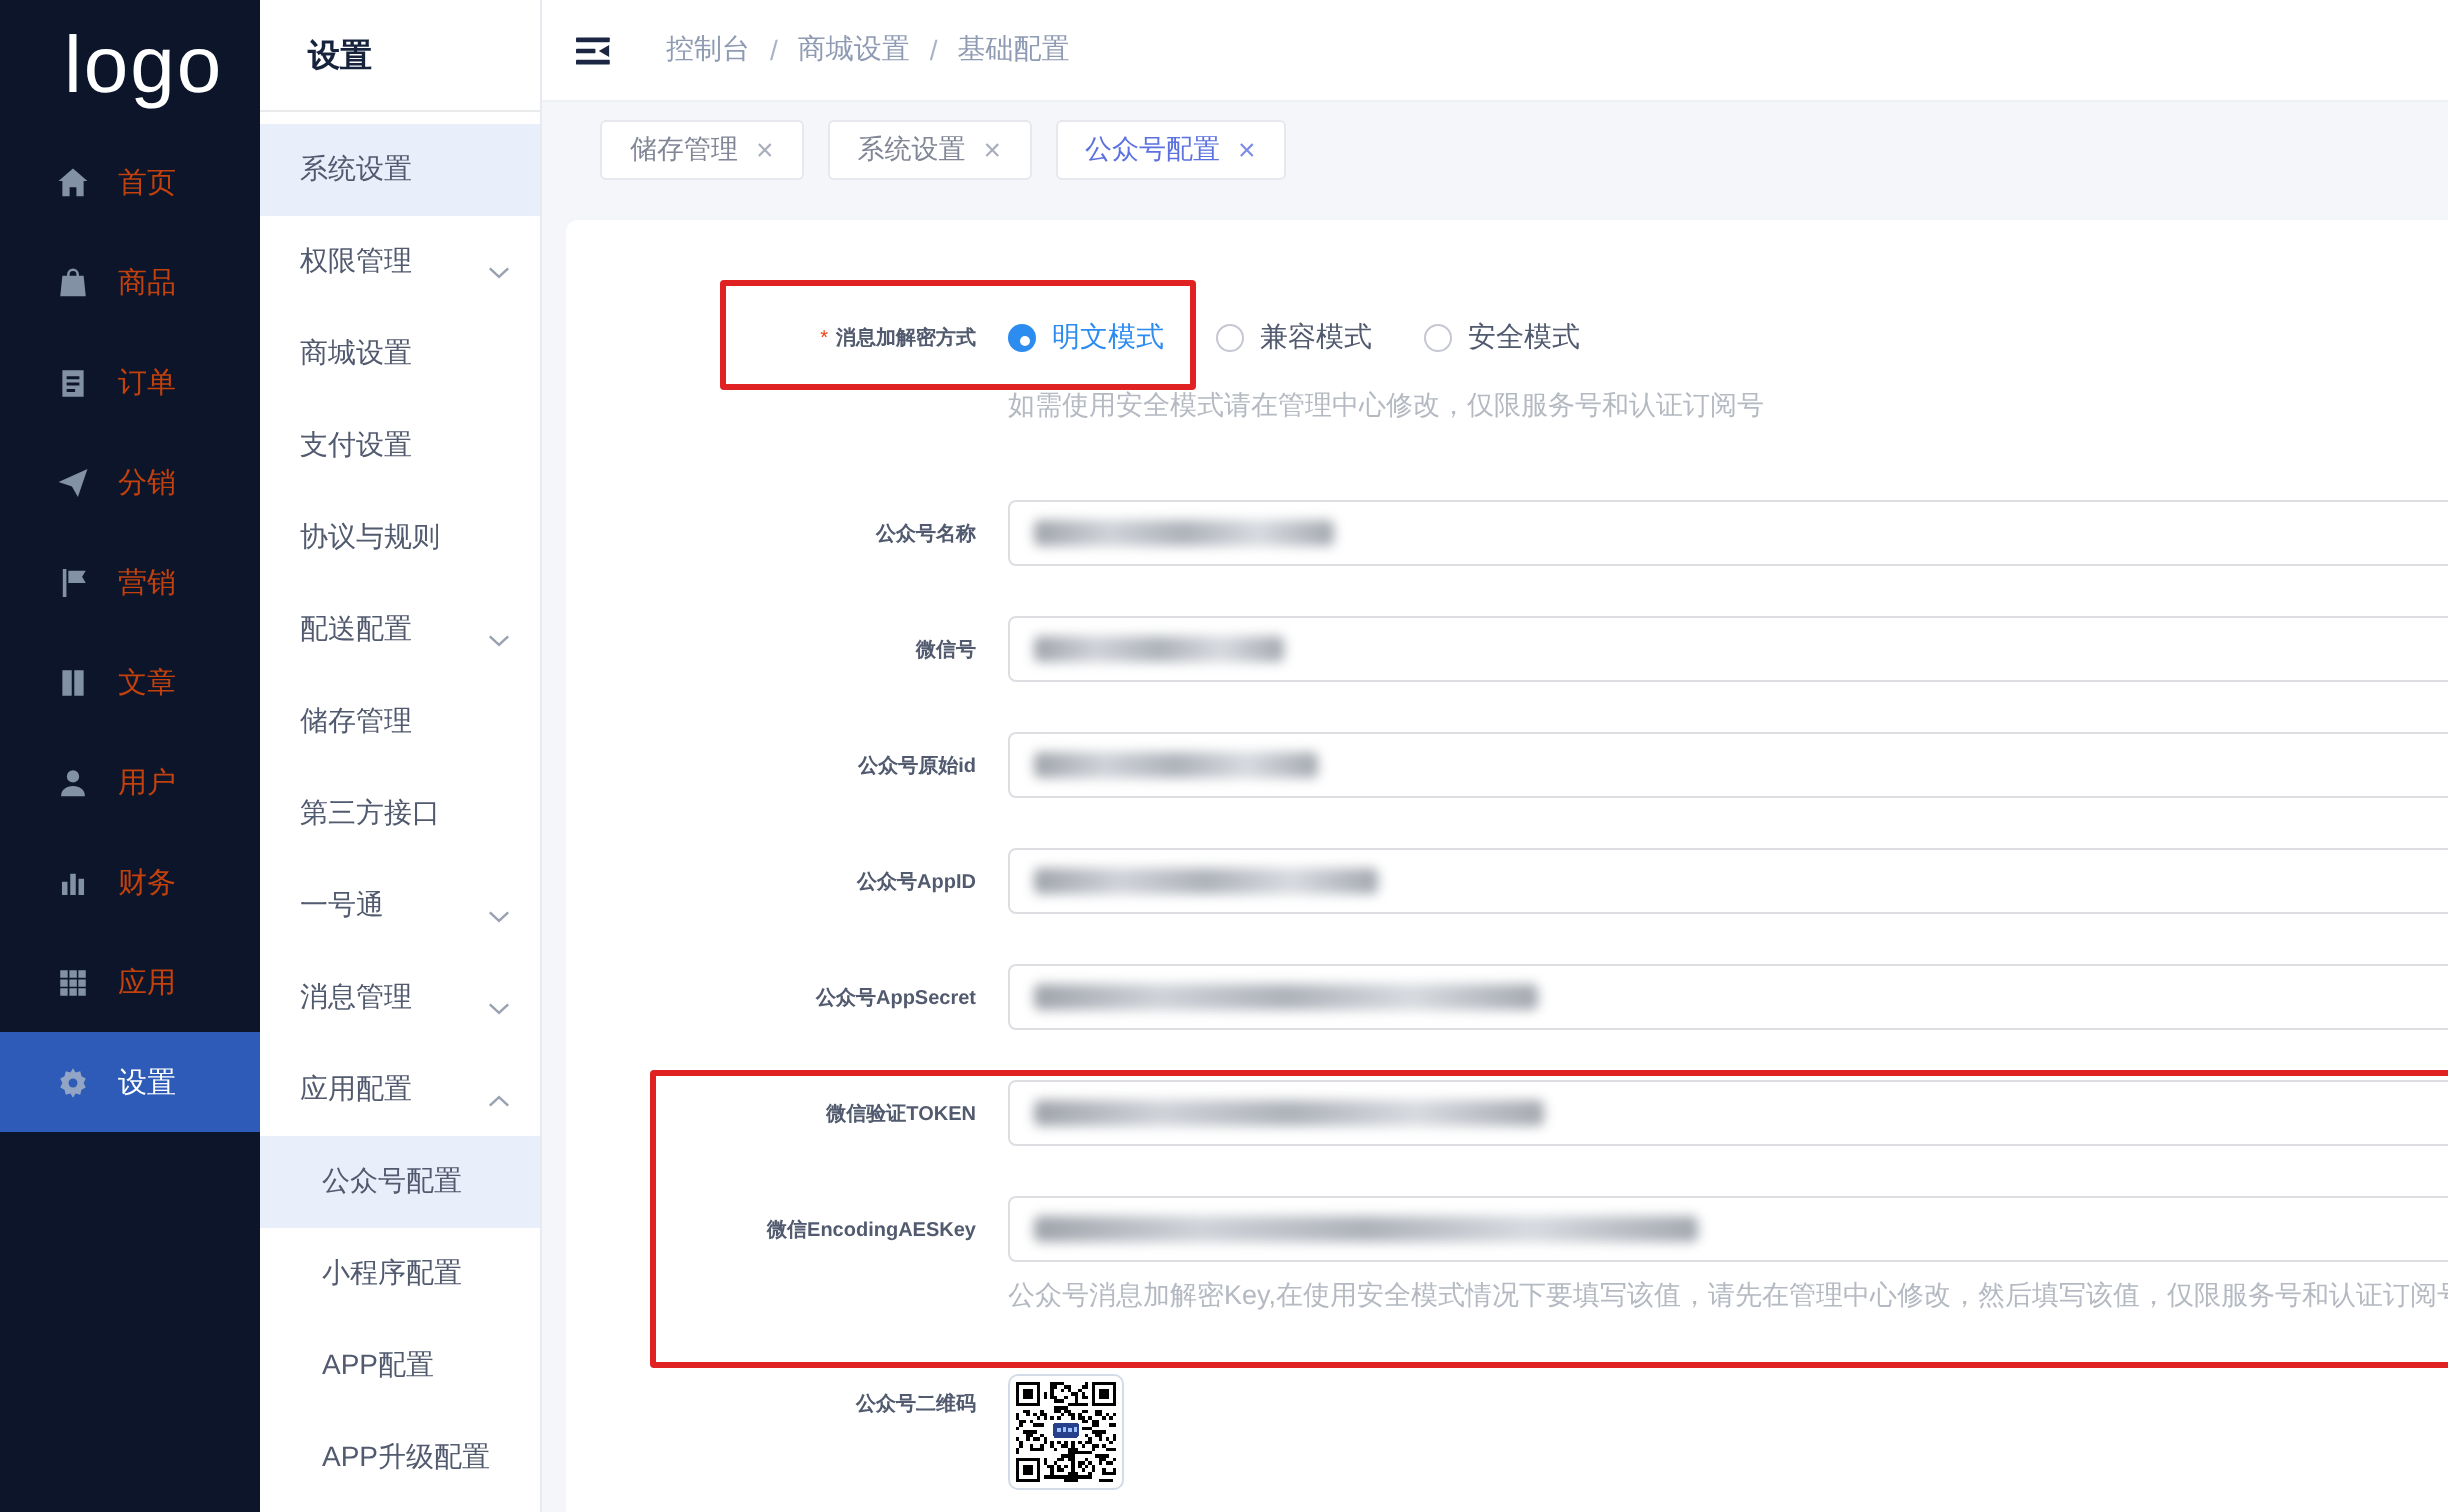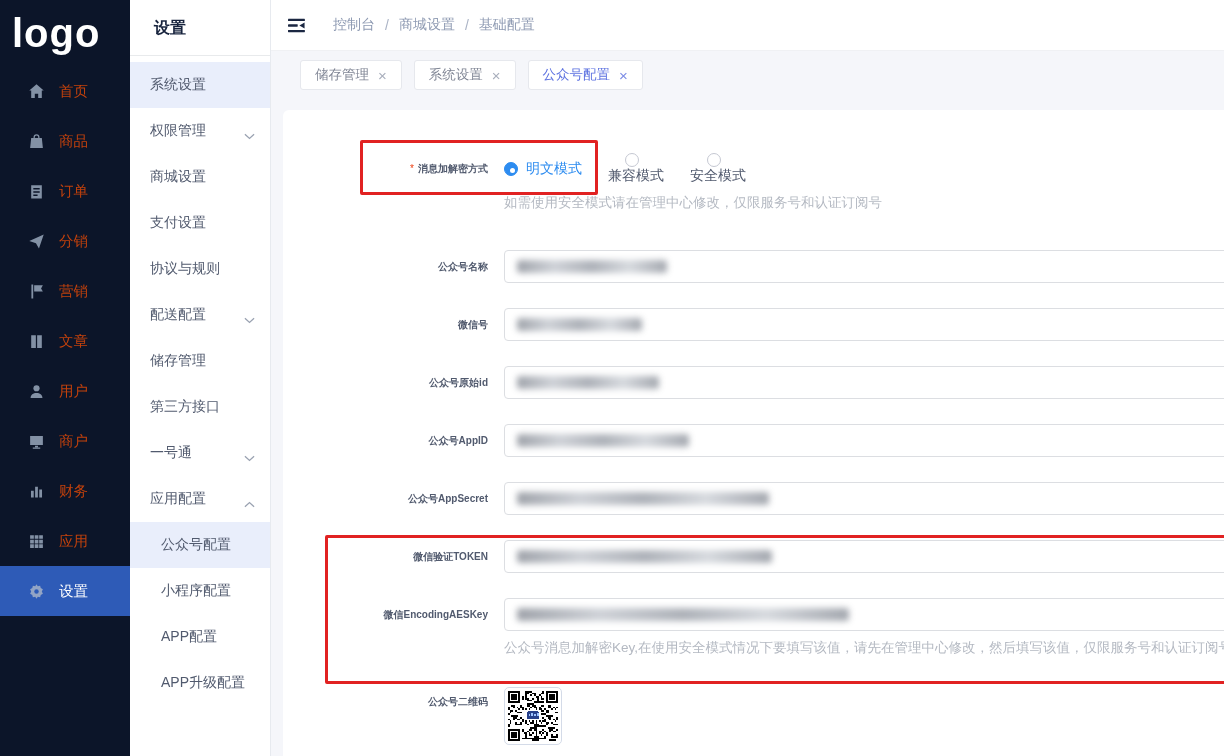--- a/index.html
+++ b/index.html
@@ -3,22 +3,22 @@
 <meta charset="utf-8">
 <style>
   html,body{margin:0;padding:0;}
   body{
     width:1224px;height:756px;position:relative;overflow:hidden;
     font-family:"Liberation Sans","DejaVu Sans",sans-serif;
     background:#f5f6fa;color:#515a6e;font-size:14px;
   }
   
   .nav{position:absolute;left:0;top:0;width:130px;height:756px;background:#0c1529;z-index:5;}
-  .logo{height:66px;display:flex;align-items:center;padding-left:12px;
-        color:#fff;font-size:40px;font-weight:700;letter-spacing:1px;line-height:1;}
+  .logo{height:66px;display:flex;align-items:center;padding-left:32px;
+        color:#fff;font-size:40px;font-weight:400;letter-spacing:1px;line-height:1;}
   .nav-item{height:50px;display:flex;align-items:center;padding-left:28px;cursor:pointer;}
   .nav-item .nicon{width:17px;height:17px;display:inline-flex;margin-right:14px;}
   .nav-item .nicon svg{width:17px;height:17px;fill:#8391a5;}
   .nav-item .nicon svg .hole{fill:#0c1529;}
   .nav-item .nlabel{color:#c2410c;font-size:14.5px;}
   .nav-item.active{background:#2e5bb7;}
   .nav-item.active .nlabel{color:#ffffff;}
   .nav-item.active .nicon svg{fill:#93a5c5;}
   .nav-item.active .nicon svg .hole{fill:#2e5bb7;}
   
@@ -49,21 +49,21 @@
   .tab .tclose{font-size:15px;line-height:1;color:#a8aebc;cursor:pointer;}
   .tab.active{color:#5c71e0;}
   .tab.active .tclose{color:#7c8ce6;}
   
   .card{position:absolute;left:13px;top:110px;width:1420px;height:900px;background:#fff;border-radius:6px;}
   .frow{display:flex;align-items:center;}
   .flabel{width:205px;text-align:right;font-weight:700;color:#515a6e;font-size:10px;flex:none;}
   .radio-row{margin-top:44px;height:30px;}
   .req{color:#ed4014;margin-right:4px;font-weight:400;}
   .rgroup{display:flex;align-items:center;margin-left:16px;cursor:pointer;}
-  .rgroup + .rgroup{margin-left:26px;flex-direction:column;}
+  .rgroup + .rgroup{margin-left:26px;}
   .rdot{width:14px;height:14px;border-radius:50%;box-sizing:border-box;background:#fff;
         border:1px solid #c5c8d2;margin-right:8px;position:relative;flex:none;}
   .rgroup.checked .rdot{background:#2d8cf0;border-color:#2d8cf0;}
   .rgroup.checked .rdot::after{content:"";position:absolute;left:4.5px;top:4.5px;width:5px;height:5px;
         border-radius:50%;background:#fff;}
   .rgroup .rlabel{color:#515a6e;}
   .rgroup.checked .rlabel{color:#2d8cf0;}
   .help{margin-left:221px;color:#b4b9c2;font-size:13.5px;white-space:nowrap;}
   .help.h1{margin-top:10px;}
   .field-row{margin-top:25px;height:33px;}
@@ -142,28 +142,20 @@
           <svg viewBox="0 0 16 16">
             <circle cx="8" cy="4.9" r="2.9"></circle>
             <path d="M2.4 14.2c0-3.1 2.5-4.8 5.6-4.8s5.6 1.7 5.6 4.8z"></path>
           </svg>
         </span>
         <span class="nlabel">用户</span>
       </div>
       <div class="nav-item">
         <span class="nicon">
           <svg viewBox="0 0 16 16">
-            <path d="M2 2.8h12v8.4H2zM6.6 12h2.8v1.4H6.6zM4.5 13.6h7v1.2h-7z"></path>
-          </svg>
-        </span>
-        <span class="nlabel">商户</span>
-      </div>
-      <div class="nav-item">
-        <span class="nicon">
-          <svg viewBox="0 0 16 16">
             <path d="M2.8 7.4h2.6v6.2H2.8zM6.7 3.6h2.6v10H6.7zM10.6 6h2.6v7.6h-2.6z"></path>
           </svg>
         </span>
         <span class="nlabel">财务</span>
       </div>
       <div class="nav-item">
         <span class="nicon">
           <svg viewBox="0 0 16 16">
             <path d="M2 2h3.5v3.5H2zM6.3 2h3.5v3.5H6.3zM10.5 2H14v3.5h-3.5zM2 6.3h3.5v3.5H2zM6.3 6.3h3.5v3.5H6.3zM10.5 6.3H14v3.5h-3.5zM2 10.5h3.5V14H2zM6.3 10.5h3.5V14H6.3zM10.5 10.5H14V14h-3.5z"></path>
           </svg>
@@ -210,20 +202,26 @@
           </svg></span>
       </div>
       <div class="sm-item">
         <span>储存管理</span>
       </div>
       <div class="sm-item">
         <span>第三方接口</span>
       </div>
       <div class="sm-item">
         <span>一号通</span>
+        <span class="chev"><svg viewBox="0 0 12 7">
+            <path d="M1 1l5 4.6L11 1" fill="none" stroke="#9aa2b1" stroke-width="1.4"></path>
+          </svg></span>
+      </div>
+      <div class="sm-item">
+        <span>消息管理</span>
         <span class="chev"><svg viewBox="0 0 12 7">
             <path d="M1 1l5 4.6L11 1" fill="none" stroke="#9aa2b1" stroke-width="1.4"></path>
           </svg></span>
       </div>
       <div class="sm-item">
         <span>应用配置</span>
         <span class="chev up"><svg viewBox="0 0 12 7">
             <path d="M1 1l5 4.6L11 1" fill="none" stroke="#9aa2b1" stroke-width="1.4"></path>
           </svg></span>
       </div>

